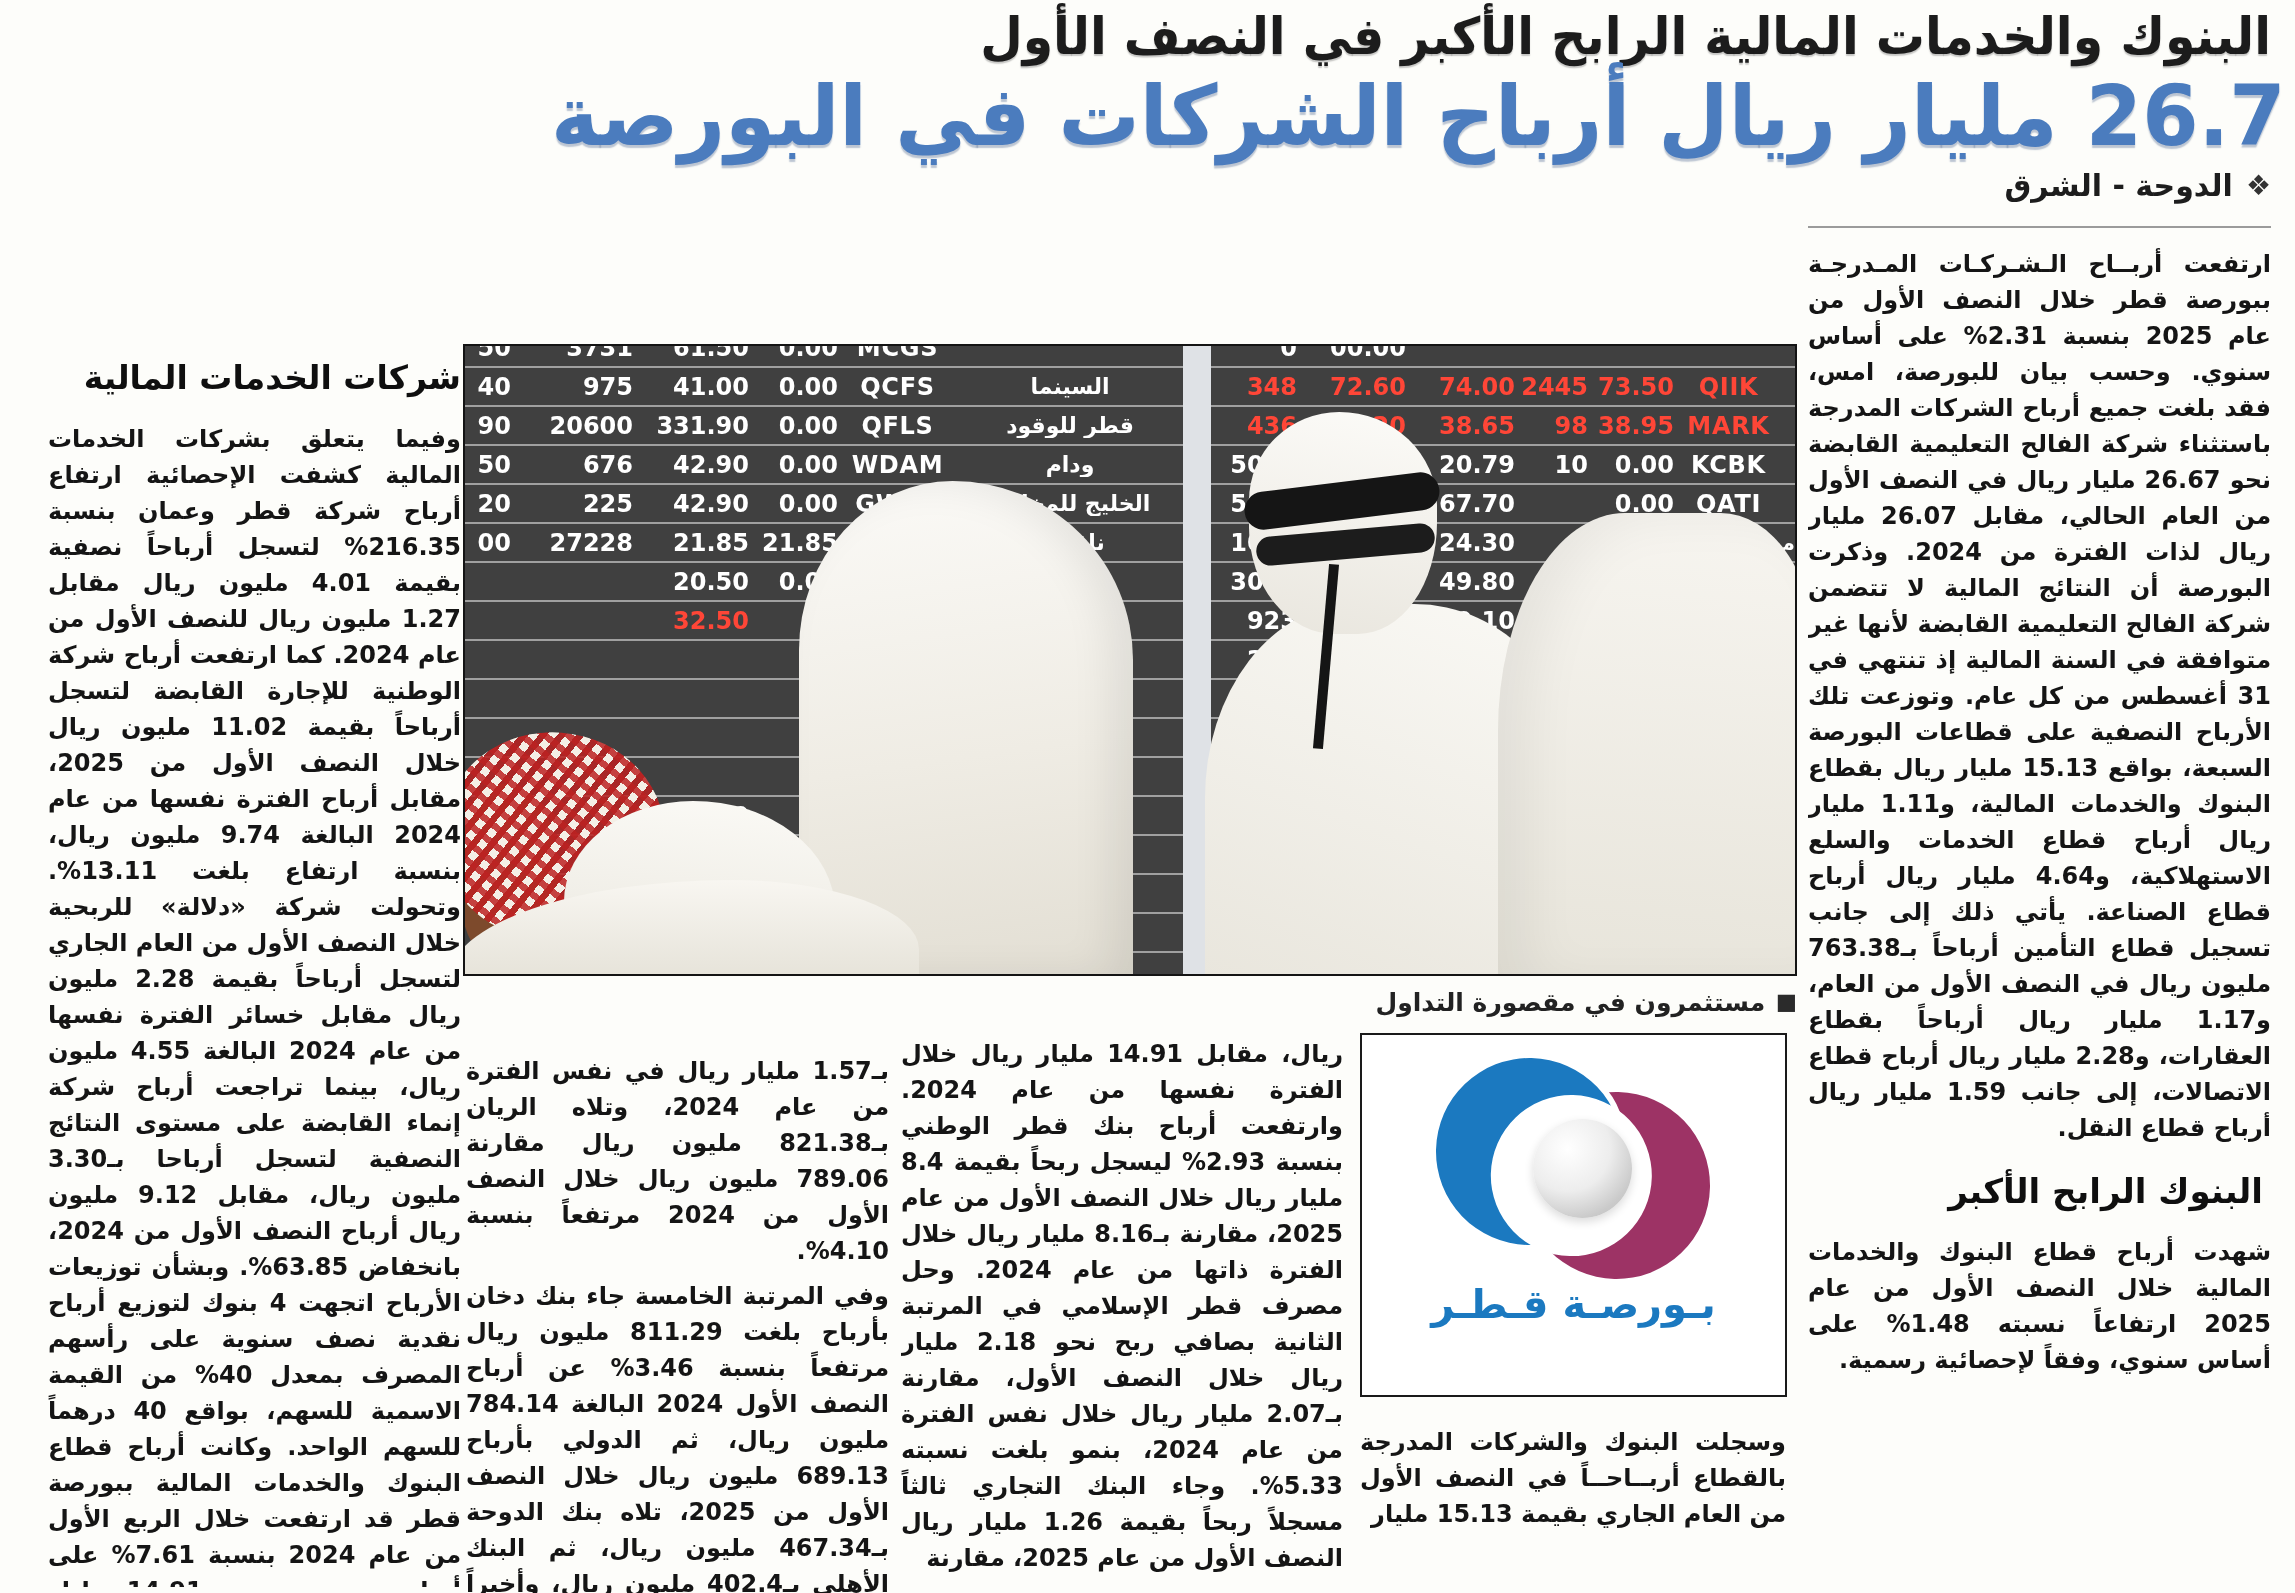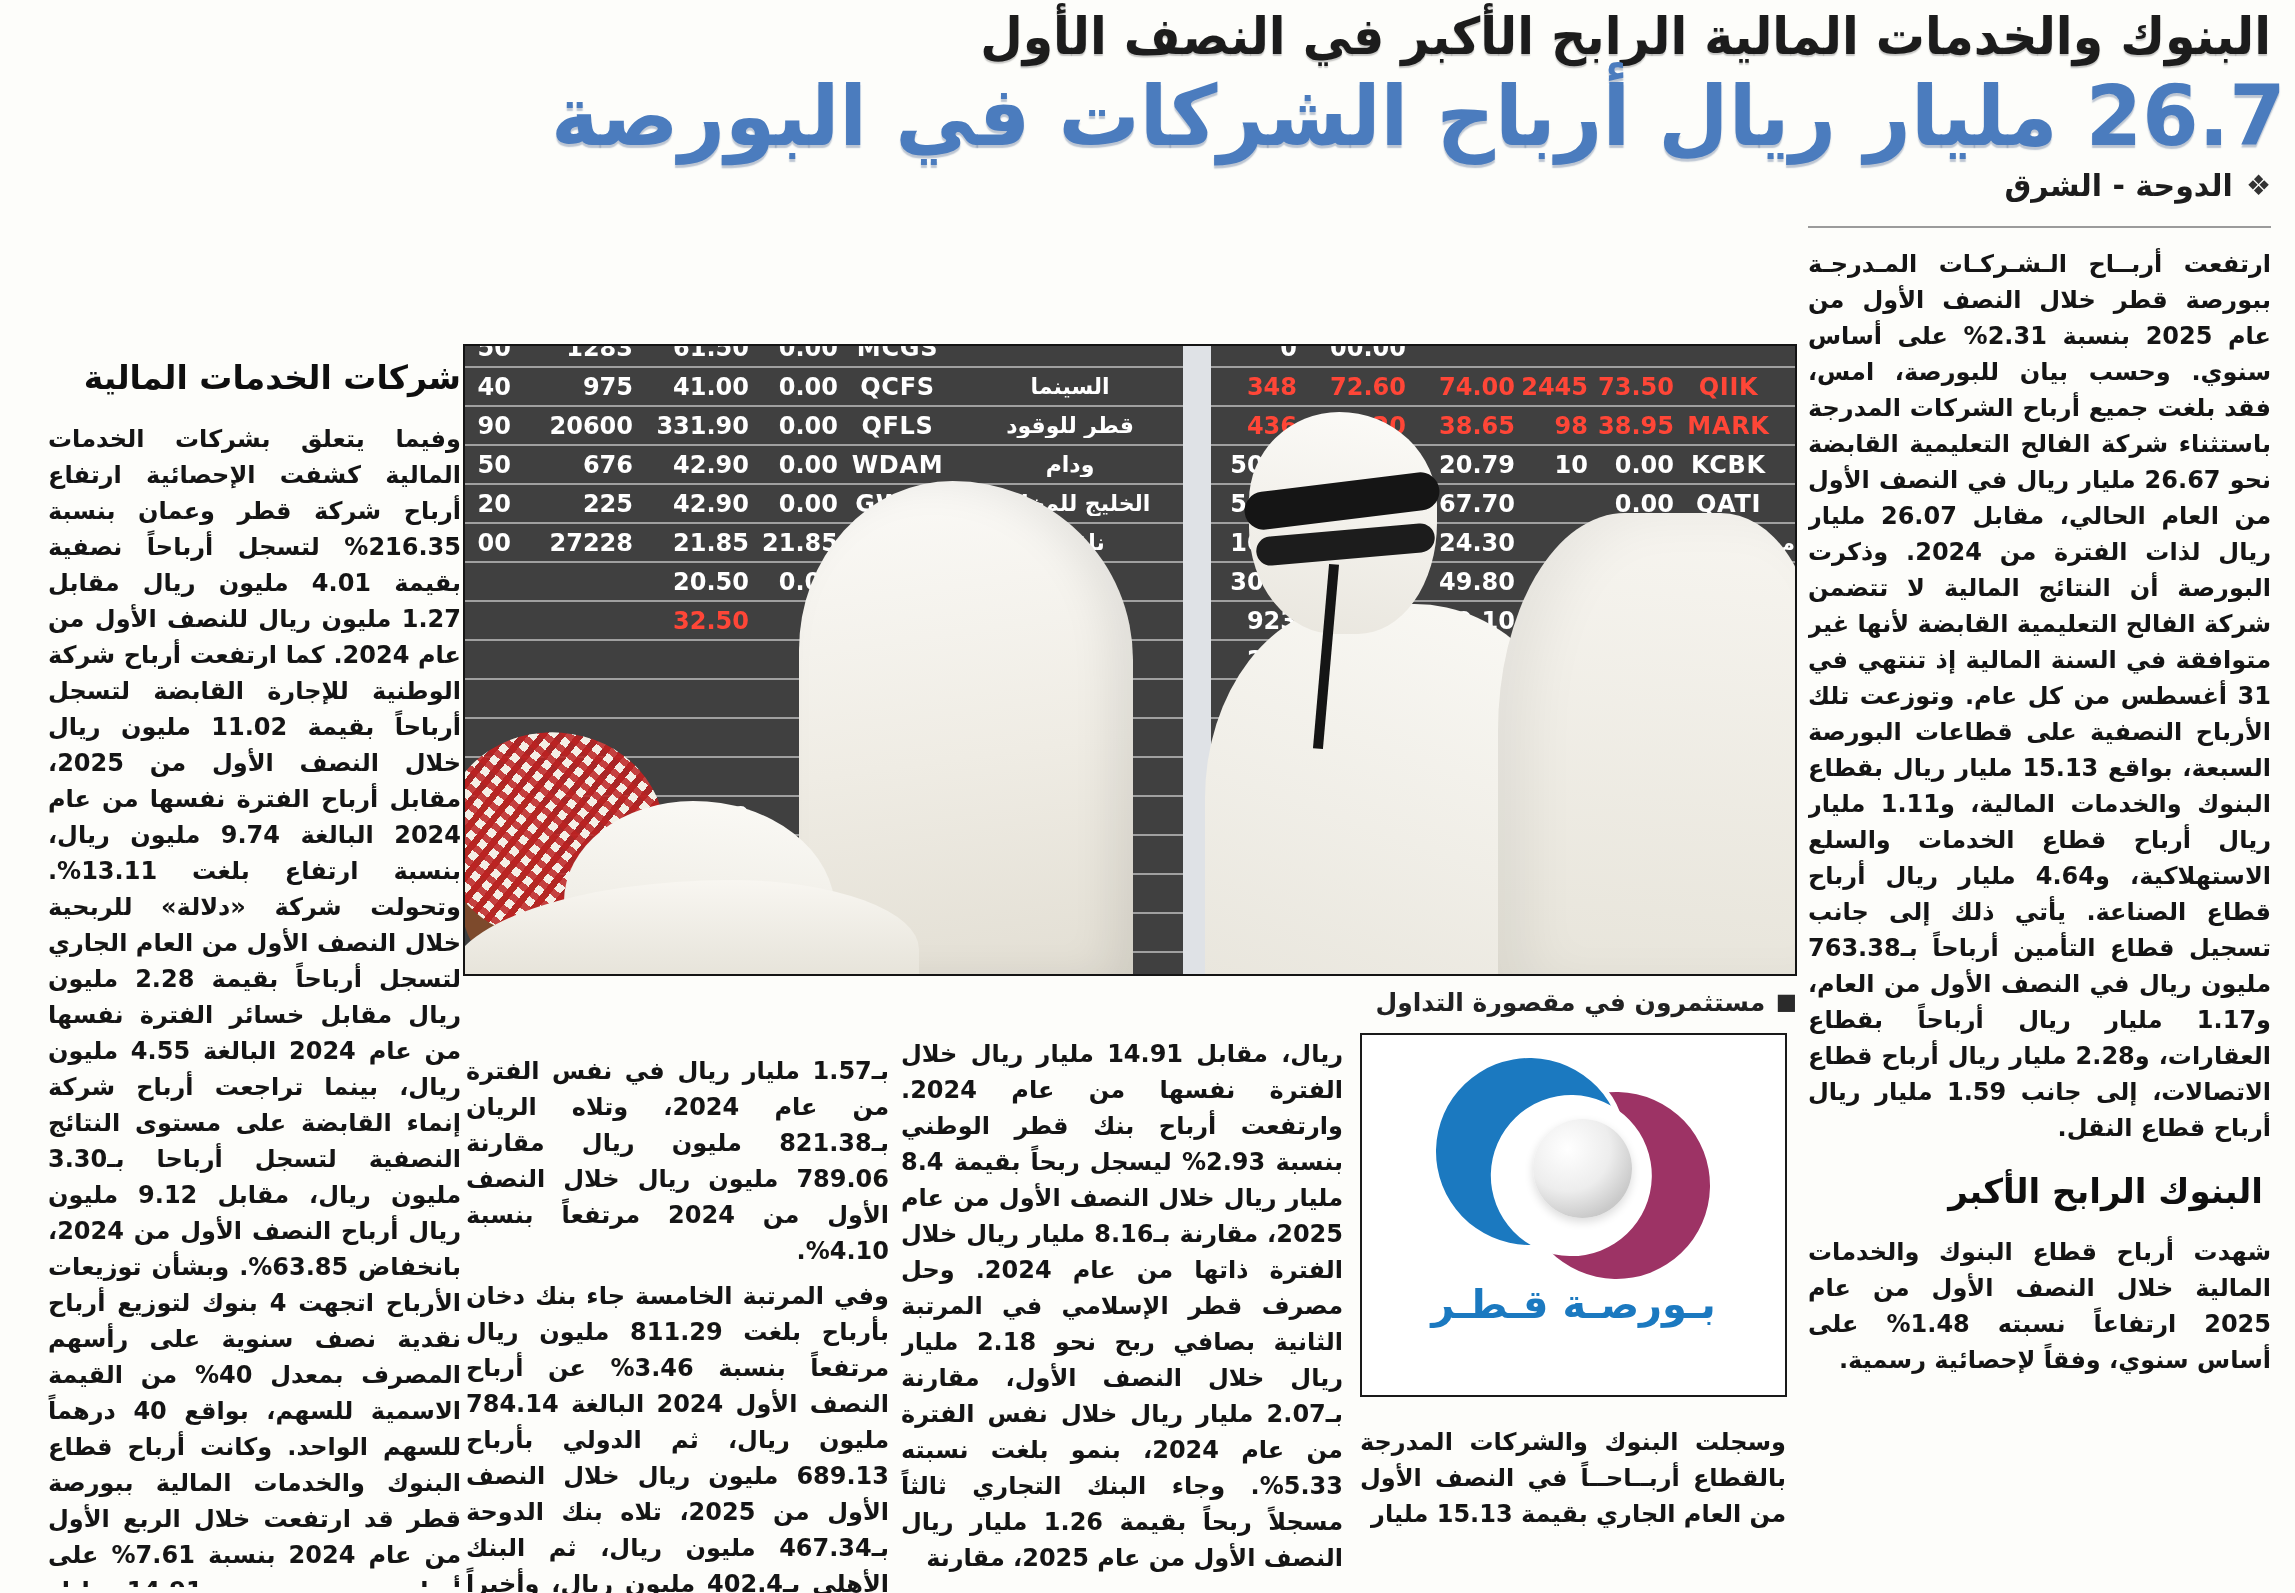--- a/index.html
+++ b/index.html
@@ -133,21 +133,21 @@
     <p>ريال، مقابل 14.91 مليار ريال خلال الفترة نفسها من عام 2024. وارتفعت أرباح بنك قطر الوطني بنسبة 2.93% ليسجل ربحاً بقيمة 8.4 مليار ريال خلال النصف الأول من عام 2025، مقارنة بـ8.16 مليار ريال خلال الفترة ذاتها من عام 2024. وحل مصرف قطر الإسلامي في المرتبة الثانية بصافي ربح نحو 2.18 مليار ريال خلال النصف الأول، مقارنة بـ2.07 مليار ريال خلال نفس الفترة من عام 2024، بنمو بلغت نسبته 5.33%. وجاء البنك التجاري ثالثاً مسجلاً ربحاً بقيمة 1.26 مليار ريال النصف الأول من عام 2025، مقارنة</p>
   </div>
   <div class="col col4text">
     <p>وسجلت البنوك والشركات المدرجة بالقطاع أربــاحــاً في النصف الأول من العام الجاري بقيمة 15.13 مليار</p>
   </div>
 
   <div class="photo">
     <div class="panelL">
         <div class="brow">
     <span class="c0">50</span>
-    <span class="c1">1283</span>
+    <span class="c1">3731</span>
     <span class="c2">61.50</span>
     <span class="c3">0.00</span>
     <span class="c4">MCGS</span>
     <span class="c5"></span>
   </div>
         <div class="brow">
     <span class="c0">40</span>
     <span class="c1">975</span>
     <span class="c2">41.00</span>
     <span class="c3">0.00</span>

